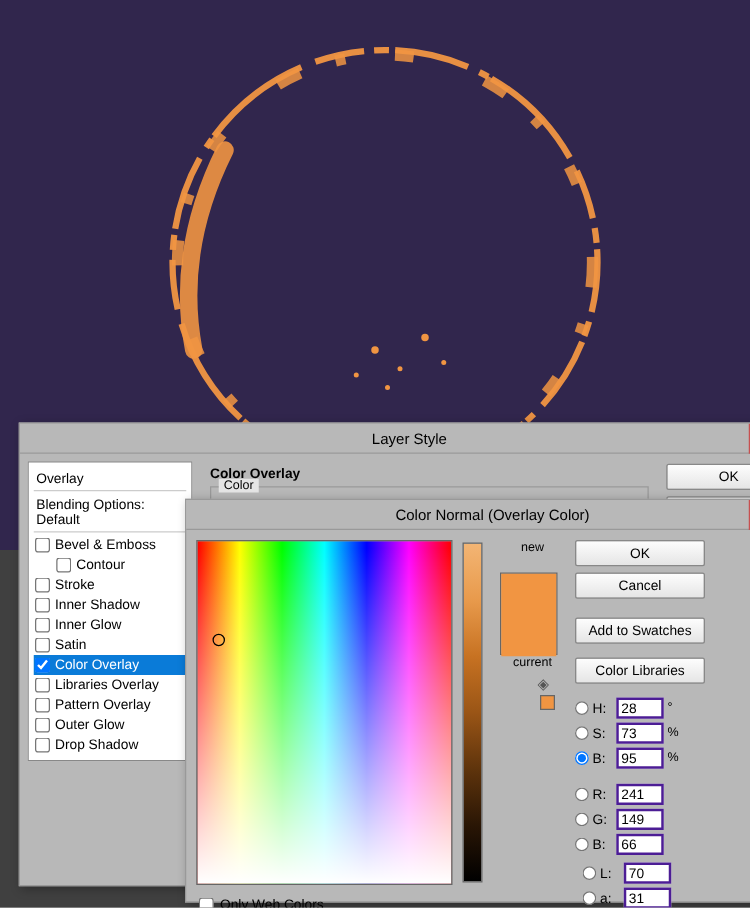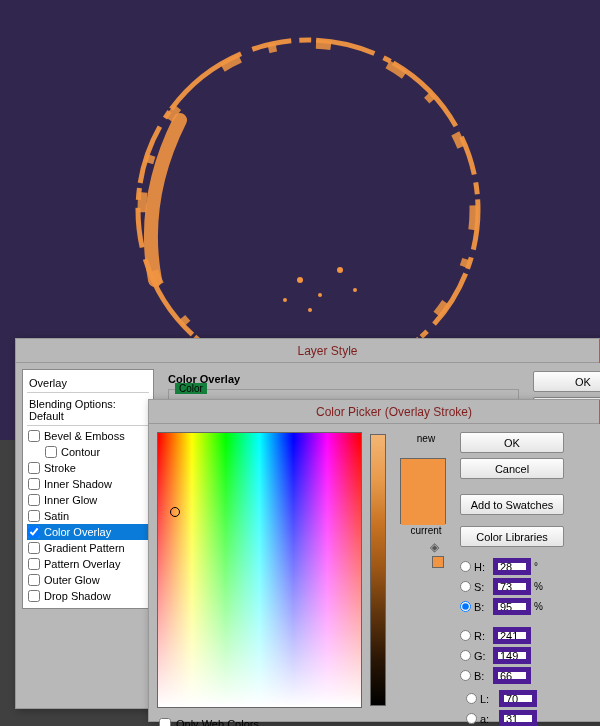--- a/index.html
+++ b/index.html
@@ -1,44 +1,44 @@
 <!DOCTYPE html>
 <html><head>
 <meta charset="utf-8">
 <style>
 *{box-sizing:border-box;margin:0;padding:0;font-family:Tahoma,Arial,sans-serif;font-size:11px;color:#000}
 body{width:600px;height:726px;background:#404040;position:relative;overflow:hidden}
 .canvas{position:absolute;top:0;left:0;width:600px;height:440px;background:#2a2245}
 .canvas svg{position:absolute;top:0;left:0}
 .dialog{position:absolute;background:#b8b8b8;border:1px solid #999;box-shadow:2px 2px 8px rgba(0,0,0,.3)}
 .titlebar{height:24px;background:#b8b8b8;display:flex;align-items:center;justify-content:center;position:relative;border-bottom:1px solid #999}
-.titlebar span{font-size:12px;color:#7f1d1d}
+.titlebar span{font-size:12px;color:#000000}
 .closebtn{position:absolute;right:0;top:0;width:40px;height:24px;background:#c75050;color:#fff;display:flex;align-items:center;justify-content:center;cursor:pointer;font-family:Arial}
 .ls{top:338px;left:15px;width:625px;height:371px}
 .ls-body{display:flex;padding:6px;gap:6px}
 .styles-col{width:132px;background:#fff;border:1px solid #888;padding:4px;font-size:11px}
 .styles-col .hdr{padding:3px 2px;border-bottom:1px solid #ccc;margin-bottom:2px}
 .styles-col .boh{padding:3px 2px;border-bottom:1px solid #ccc;margin-bottom:2px}
 .style-row{display:flex;align-items:flex-end;padding:2px 1px;gap:4px}
 .style-row.indent{padding-left:18px}
 .style-row input{width:12px;height:12px}
 .style-row.sel{background:#0a7bd8;color:#fff}
 .style-row.sel span{color:#fff}
 .mid-col{flex:1;padding:4px 8px}
 .mid-col .shdr{font-weight:bold;margin-bottom:4px}
 .mid-col .grp{border:1px solid #999;padding:8px 10px 10px;position:relative;margin-top:2px}
-.mid-col .gl{position:absolute;top:-7px;left:6px;background:#15803d;padding:0 4px;font-size:10px}
+.mid-col .gl{position:absolute;top:-7px;left:6px;background:#e5e5e5;padding:0 4px;font-size:10px}
 .frow{display:flex;align-items:center;gap:6px;margin:4px 0}
 .frow label{width:62px;text-align:right}
 select.bm{width:110px;height:18px;border:1px solid #888;background:#fff;font-size:11px}
 .swatch{width:32px;height:18px;background:#f19542;border:1px solid #666;cursor:pointer}
 .slider{width:108px;height:12px;display:flex;align-items:center}
 .slider .track{width:100%;height:1px;background:#666;position:relative}
 .slider .thumb{position:absolute;right:0;top:-5px;width:0;height:0;border-left:5px solid transparent;border-right:5px solid transparent;border-top:9px solid #444}
-input.num{width:40px;height:17px;border:5px solid #4c1d95;padding:0 2px;font-size:11px;text-align:left}
+input.num{width:40px;height:17px;border:2px solid #4c1d95;padding:0 2px;font-size:11px;text-align:left}
 .btncol{width:100px;display:flex;flex-direction:column;gap:5px;padding-top:2px}
 .btn{height:21px;background:linear-gradient(#fdfdfd,#e5e5e5);border:1px solid #888;border-radius:2px;cursor:pointer;display:flex;align-items:center;justify-content:center;font-size:11px}
 .cp{top:399px;left:148px;width:492px;height:323px}
 .cp-body{padding:8px;display:flex;gap:8px}
 .spectrum{width:205px;height:276px;border:1px solid #666;position:relative;background:linear-gradient(to bottom,rgba(255,255,255,0) 0%,rgba(255,255,255,0) 2%,#fff 100%),linear-gradient(to right,#ff0000,#ffff00,#00ff00,#00ffff,#0000ff,#ff00ff,#ff0000)}
 .spectrum::after{content:"";position:absolute;inset:0;background:linear-gradient(to bottom,rgba(0,0,0,.0),rgba(0,0,0,0) 15%,rgba(255,255,255,.0) 100%)}
 .spec-cursor{position:absolute;width:10px;height:10px;border:1px solid #000;border-radius:50%;left:12px;top:74px}
 .huecol{width:22px;height:276px;display:flex;align-items:center}
 .huebar{width:16px;height:272px;border:1px solid #666;background:linear-gradient(to bottom,#f3b574,#e89a4c,#c77222,#9a5516,#5f340c,#2a1605,#000)}
 .rightcol{flex:1;display:flex;gap:8px}
@@ -113,21 +113,21 @@
       <div class="style-row">
           <input type="checkbox" style="">
           <span>Satin</span>
         </div>
       <div class="style-row sel">
           <input type="checkbox" checked="" style="">
           <span>Color Overlay</span>
         </div>
       <div class="style-row">
           <input type="checkbox" style="">
-          <span>Gradient Pattern</span>
+          <span>Libraries Overlay</span>
         </div>
       <div class="style-row">
           <input type="checkbox" style="">
           <span>Pattern Overlay</span>
         </div>
       <div class="style-row">
           <input type="checkbox" style="">
           <span>Outer Glow</span>
         </div>
       <div class="style-row">
@@ -159,21 +159,21 @@
     <div class="btncol">
       <div class="btn">OK</div>
       <div class="btn">Cancel</div>
       <div class="btn">New Style...</div>
     </div>
   </div>
 </div>
 
 <div class="dialog cp">
   <div class="titlebar">
-    <span>Color Picker (Overlay Stroke)</span>
+    <span>Color Normal (Overlay Color)</span>
     <div class="closebtn">✕</div>
   </div>
   <div class="cp-body">
     <div>
       <div class="spectrum">
         <div class="spec-cursor"></div>
       </div>
       <div class="owc">
         <input type="checkbox" style="">
         <span>Only Web Colors</span>

